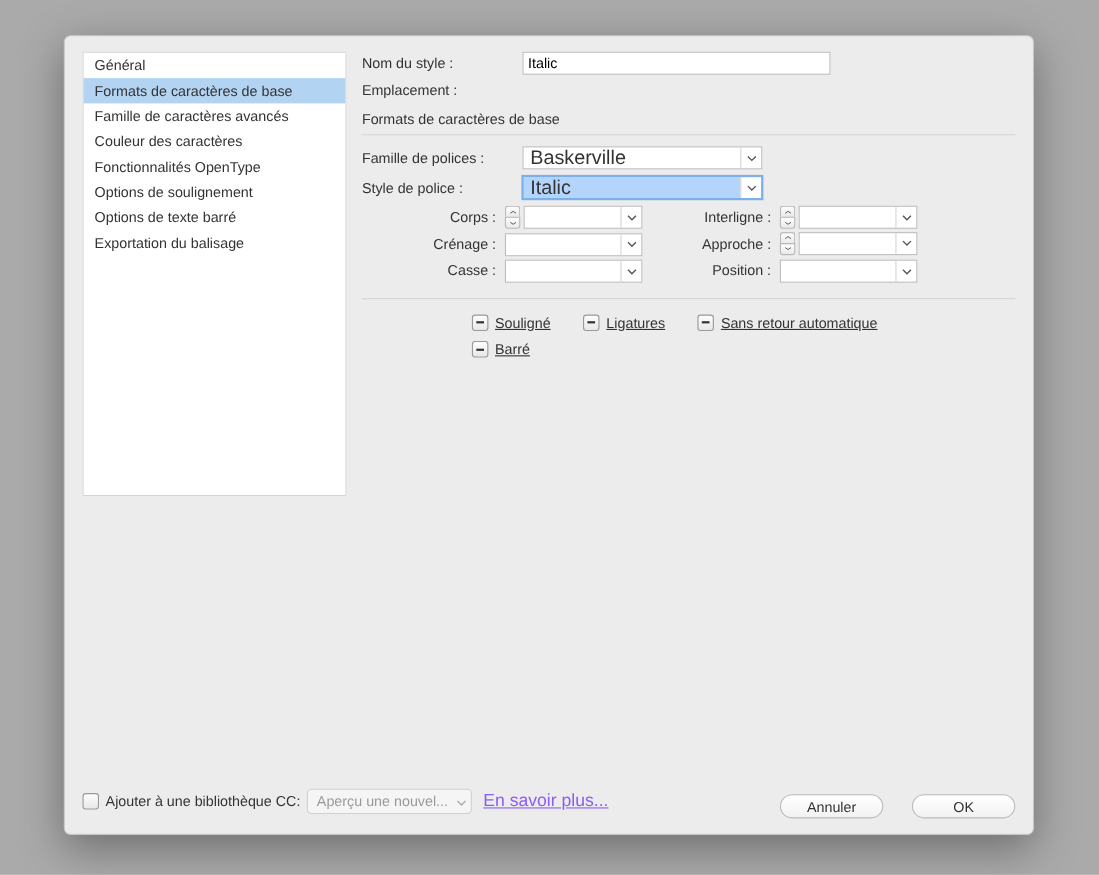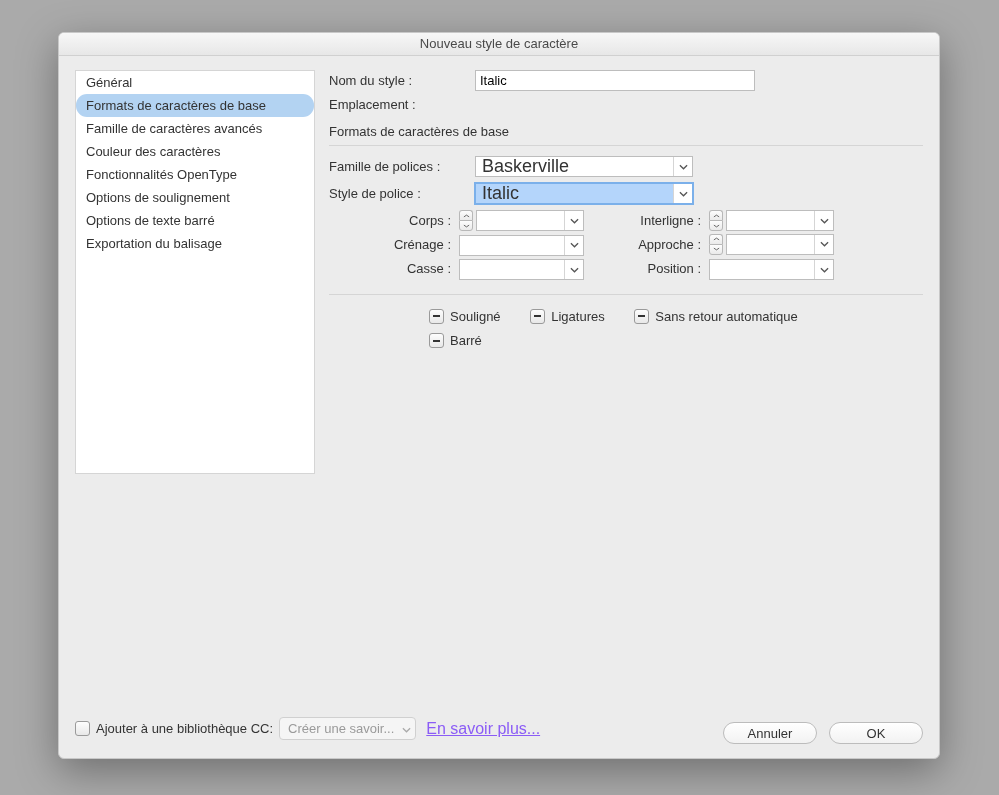--- a/index.html
+++ b/index.html
@@ -42,21 +42,20 @@
   .sidebar {
     width: 240px;
     background: #fff;
     border: 1px solid #d5d5d5;
     box-sizing: border-box;
     height: 404px;
   }
   .sidebar-item {
     padding: 4px 10px;
     cursor: default;
-    border-radius: 11px;
   }
   .sidebar-item.selected {
     background: #b3d3f2;
   }
   .main {
     flex: 1;
     padding-left: 14px;
   }
   .row {
     display: flex;
@@ -135,20 +134,21 @@
     display: grid;
     grid-template-columns: 130px 140px 110px 140px;
     row-gap: 2px;
     align-items: center;
   }
   .grid2 .label2 { text-align: right; padding-right: 8px; }
   .tri-check {
     display: inline-flex;
     align-items: center;
     margin-right: 26px;
+    text-decoration: underline;
   }
   .tri-check .box {
     width: 13px;
     height: 13px;
     border: 1px solid #9a9a9a;
     border-radius: 3px;
     background: linear-gradient(#fdfdfd,#e8e8e8);
     margin-right: 6px;
     display: flex;
     align-items: center;
@@ -199,44 +199,41 @@
     text-decoration: underline;
     cursor: pointer;
     font-size: 16px;
     color: #8b5cf6;
   }
   .btnbar {
     position: absolute;
     right: 0;
     bottom: 0;
     display: flex;
-    gap: 12px;
+    gap: 26px;
   }
   button.pill {
     min-width: 94px;
     height: 22px;
     border: 1px solid #bcbcbc;
     background: linear-gradient(#ffffff,#f2f2f2);
     border-radius: 12px;
     font-size: 13px;
     color: #333;
     padding: 0 22px;
   }
   .checks-row {
     margin-left: 100px;
     margin-top: 4px;
   }
 </style>
 </head>
 <body>
 
 <div class="window">
-  <div class="titlebar">
-    <span>Nouveau style de caractère</span>
-  </div>
 
   <div class="body">
 
     <div class="sidebar">
       <div class="sidebar-item"><span>Général</span></div>
       <div class="sidebar-item selected"><span>Formats de caractères de base</span></div>
       <div class="sidebar-item"><span>Famille de caractères avancés</span></div>
       <div class="sidebar-item"><span>Couleur des caractères</span></div>
       <div class="sidebar-item"><span>Fonctionnalités OpenType</span></div>
       <div class="sidebar-item"><span>Options de soulignement</span></div>
@@ -421,21 +418,21 @@
     </div>
   </div>
 
   <div class="footer">
     <div class="footer-row1">
       <span class="check">
         <span class="box"></span>
         <span>Ajouter à une bibliothèque CC:</span>
       </span>
       <span class="disabled-combo">
-        <span>Créer une savoir...</span>
+        <span>Aperçu une nouvel...</span>
         <span class="chev"><svg width="9" height="6" viewBox="0 0 10 6">
               <path d="M1 1l4 4 4-4" fill="none" stroke="#aaa" stroke-width="1.4"></path>
             </svg></span>
       </span>
       <span class="link">En savoir plus...</span>
     </div>
     <div class="btnbar">
       <button class="pill"><span>Annuler</span></button>
       <button class="pill"><span>OK</span></button>
     </div>

